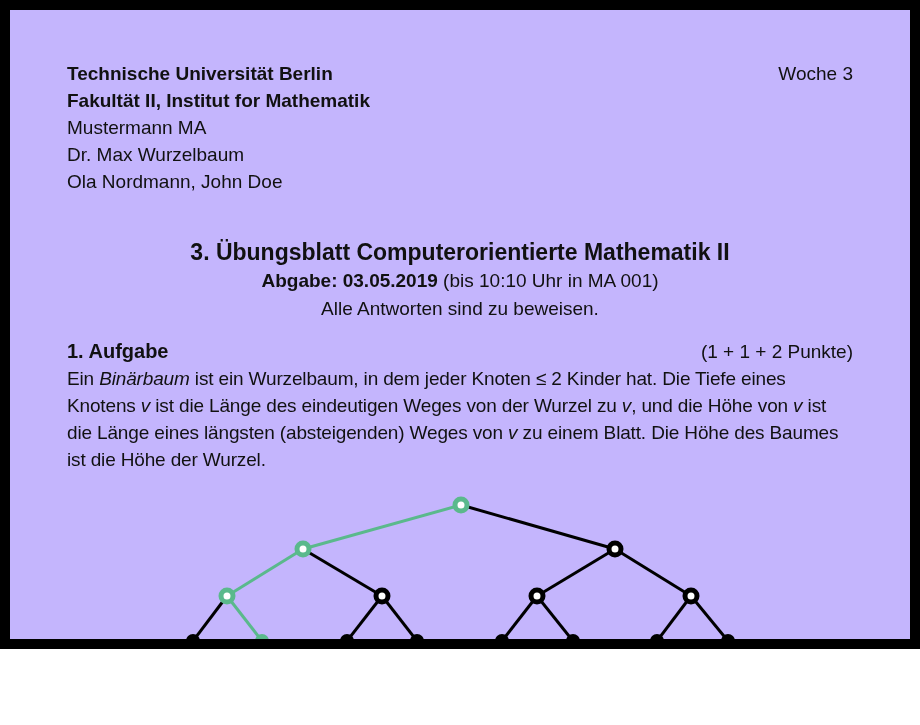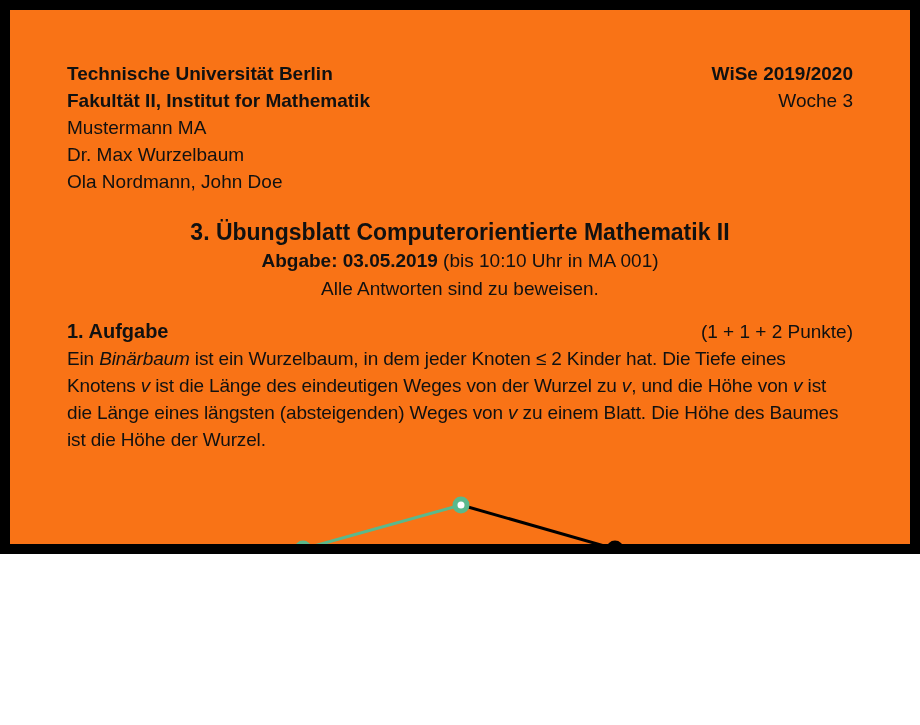--- a/index.html
+++ b/index.html
@@ -1,41 +1,41 @@
 <!DOCTYPE html>
 <html><head>
 <meta charset="utf-8">
 <style>
   html, body { margin: 0; padding: 0; background: #ffffff; }
   .page {
     position: relative;
     width: 920px;
-    height: 554px;
+    height: 649px;
     box-sizing: border-box;
     border: 10px solid #000000;
-    background: #f97316;
+    background: #c4b5fd;
     overflow: hidden;
     font-family: "Liberation Sans", sans-serif;
     color: #111111;
   }
   .content {
     padding: 50px 57px 0 57px;
     font-size: 19px;
     line-height: 27px;
   }
   .bold { font-weight: 700; }
   .italic { font-style: italic; }
   .header-row { display: flex; justify-content: space-between; align-items: flex-start; }
   .header-right { text-align: right; }
   .doc-title {
     text-align: center;
     font-size: 23px;
     line-height: 30px;
     font-weight: 700;
-    margin-top: 22px;
+    margin-top: 42px;
   }
   .sub-line { text-align: center; }
   .note-line { text-align: center; font-weight: 400; margin-top: 1px; }
   .task-row { display: flex; justify-content: space-between; margin-top: 16px; }
   .task-heading { font-weight: 700; font-size: 20px; }
   .task-points { font-size: 19px; }
   .paragraph { letter-spacing: -0.15px; }
   .tree-overlay {
     position: absolute;
     left: 0;
@@ -51,21 +51,20 @@
 
     <div class="header-row">
       <div class="header-left">
           <div class="bold">Technische Universität Berlin</div>
           <div class="bold">Fakultät II, Institut for Mathematik</div>
           <div>Mustermann MA</div>
           <div>Dr. Max Wurzelbaum</div>
           <div>Ola Nordmann, John Doe</div>
         </div>
       <div class="header-right">
-          <div class="bold">WiSe 2019/2020</div>
           <div>Woche 3</div>
         </div>
     </div>
 
     <div class="doc-title">3. Übungsblatt Computerorientierte Mathematik II</div>
 
     <div class="sub-line"><span class="bold">Abgabe: 03.05.2019</span><span> (bis 10:10 Uhr in MA 001)</span></div>
 
     <div class="note-line">Alle Antworten sind zu beweisen.</div>
 

